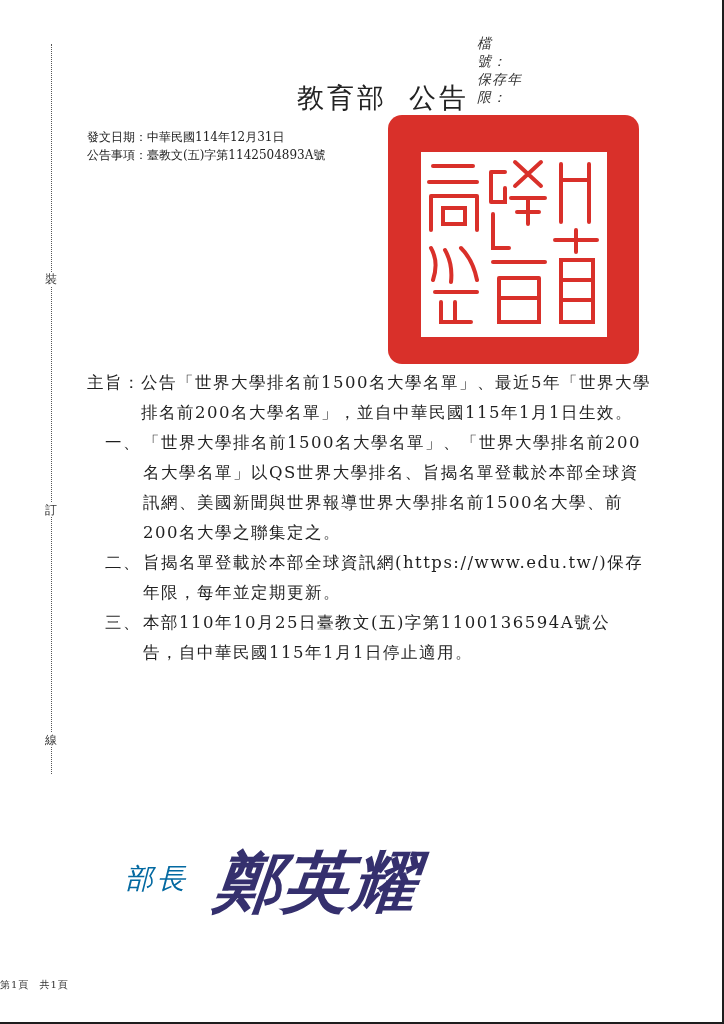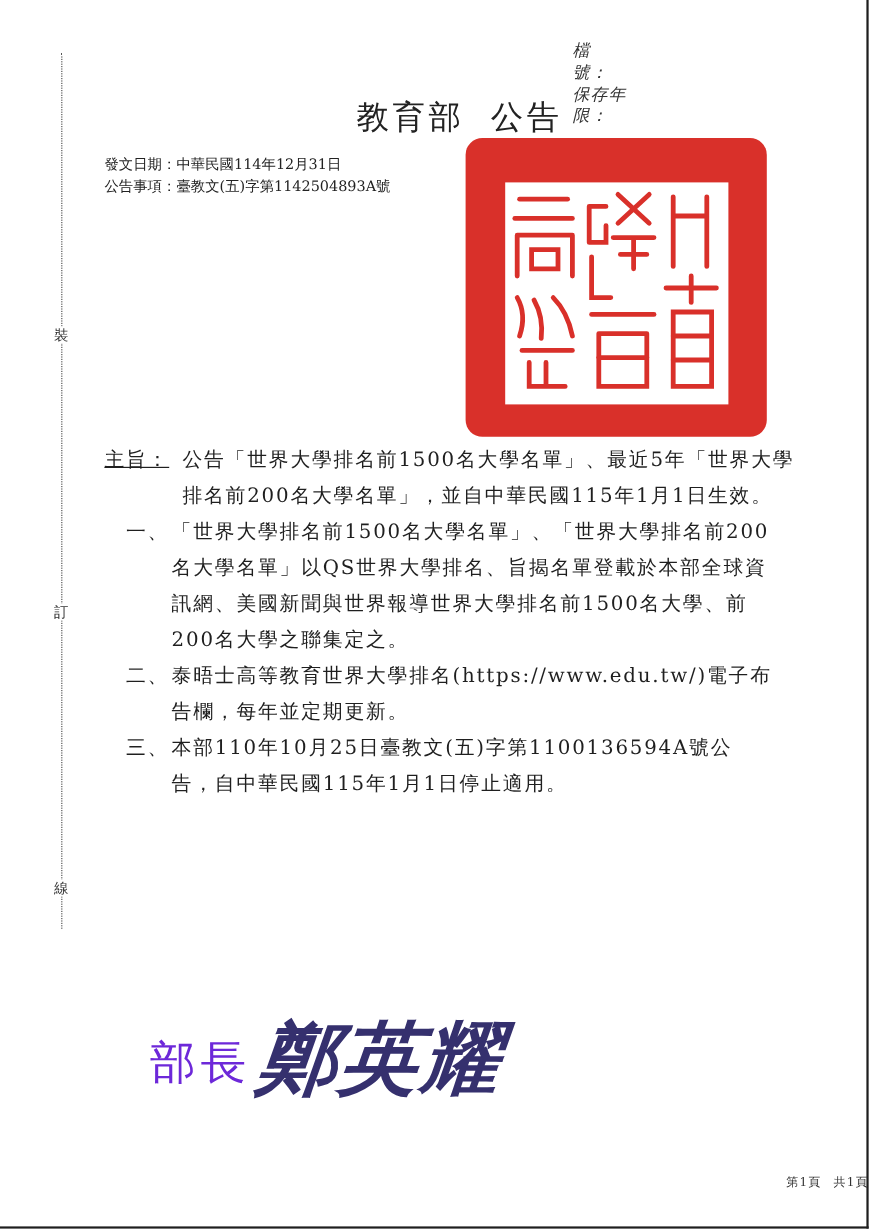--- a/index.html
+++ b/index.html
@@ -41,39 +41,39 @@
   }
   .stamp-inner {
     position: absolute; left: 33px; top: 37px; width: 186px; height: 185px; background: #fff;
   }
   .stamp-inner svg { position: absolute; left: 0; top: 0; }
   .body-text {
     position: absolute; left: 87px; top: 368px; width: 580px;
     font-size: 16.5px; line-height: 30px; color: #1f1f1f; letter-spacing: 1.5px;
   }
   .para { display: flex; }
-  .para .lead { flex: 0 0 auto; white-space: nowrap; text-decoration: underline; }
-  .para .content { flex: 1 1 auto; margin-left: 11px; }
+  .para .lead { flex: 0 0 auto; white-space: nowrap; }
+  .para .content { flex: 1 1 auto; }
   .item { display: flex; padding-left: 18px; }
   .item .num { flex: 0 0 auto; width: 38px; white-space: nowrap; }
   .item .content { flex: 1 1 auto; padding-right: 22px; }
   .signature {
     position: absolute; left: 120px; top: 838px; height: 100px; width: 360px;
   }
   .sig-title {
-    position: absolute; left: 5px; top: 22px; font-size: 38px; color: #6d28d9;
-    font-family: "DejaVu Serif", serif; letter-spacing: 4px;
+    position: absolute; left: 5px; top: 22px; font-size: 28px; color: #0369a1;
+    font-family: "DejaVu Serif", serif; font-style: italic; letter-spacing: 4px;
   }
   .sig-name {
     position: absolute; left: 95px; top: 0px; font-size: 66px; color: #35306e;
     font-family: "DejaVu Serif", serif; font-weight: bold; font-style: italic; letter-spacing: 2px;
     transform: skewX(-6deg);
   }
   .footer {
-    position: absolute; left: 0; width: 724px; top: 978px; text-align: right;
+    position: absolute; left: 0; width: 724px; top: 978px; text-align: left;
     font-size: 10px; color: #333; letter-spacing: 1px;
   }
   .footer .gap { display: inline-block; width: 10px; }
 </style>
 </head>
 <body>
 
 <div class="page-border-right"></div>
 <div class="page-border-bottom"></div>
 
@@ -136,21 +136,21 @@
   <div class="para">
     <span class="lead">主旨：</span>
     <span class="content">公告「世界大學排名前1500名大學名單」、最近5年「世界大學排名前200名大學名單」，並自中華民國115年1月1日生效。</span>
   </div>
   <div class="item">
     <span class="num">一、</span>
     <span class="content">「世界大學排名前1500名大學名單」、「世界大學排名前200名大學名單」以QS世界大學排名、旨揭名單登載於本部全球資訊網、美國新聞與世界報導世界大學排名前1500名大學、前200名大學之聯集定之。</span>
   </div>
   <div class="item">
     <span class="num">二、</span>
-    <span class="content">泰晤士高等教育世界大學排名(https://www.edu.tw/)電子布告欄，每年並定期更新。</span>
+    <span class="content">旨揭名單登載於本部全球資訊網(https://www.edu.tw/)保存年限，每年並定期更新。</span>
   </div>
   <div class="item">
     <span class="num">三、</span>
     <span class="content">本部110年10月25日臺教文(五)字第1100136594A號公告，自中華民國115年1月1日停止適用。</span>
   </div>
 </div>
 
 <div class="signature">
   <span class="sig-title">部長</span>
   <span class="sig-name">鄭英耀</span>

